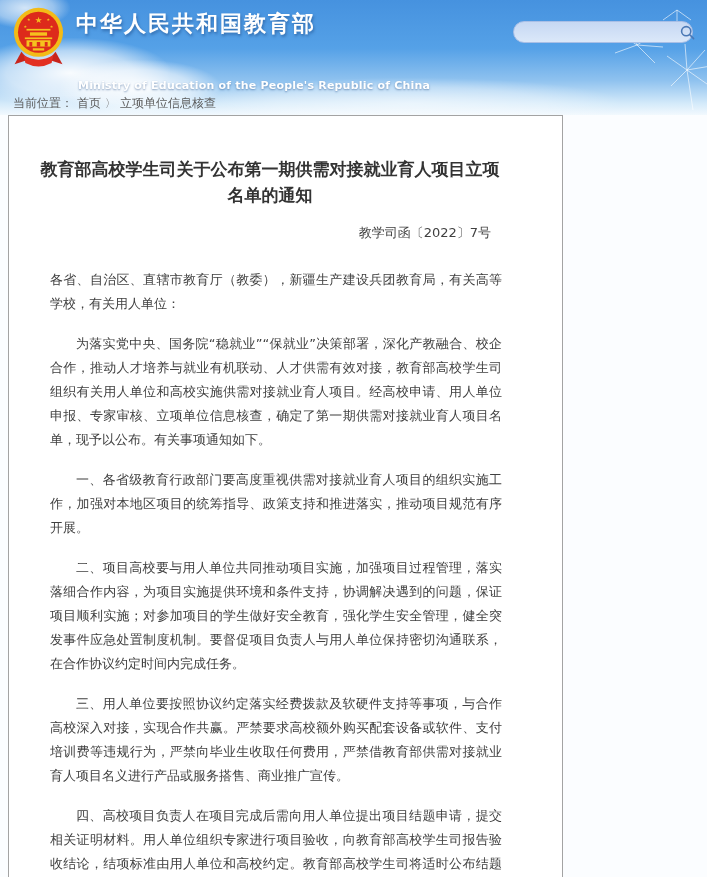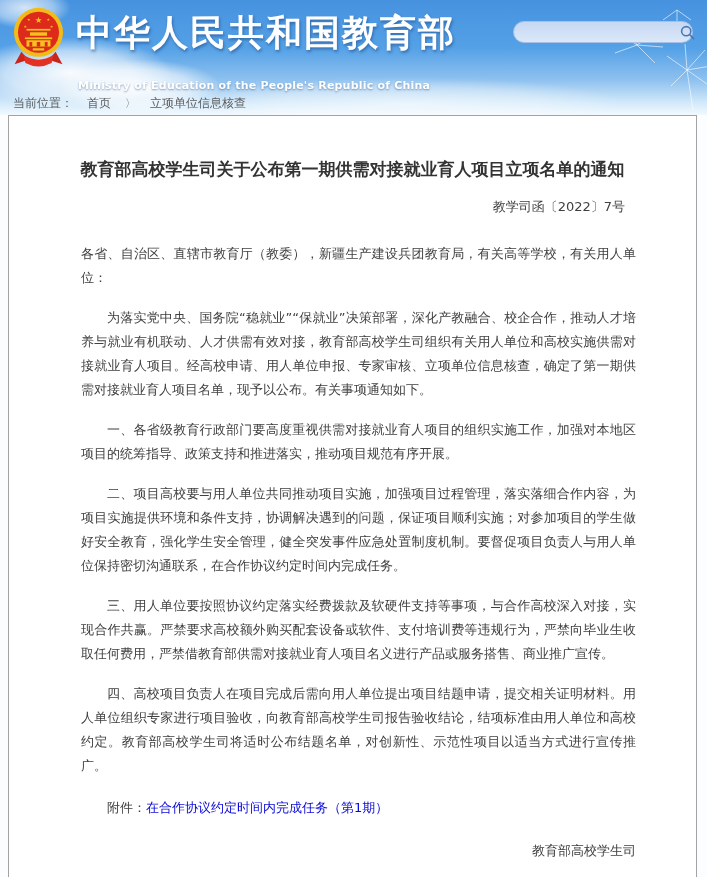--- a/index.html
+++ b/index.html
@@ -20,21 +20,21 @@
   .cloud.c1{left:-30px;top:38px;width:200px;height:70px;}
   .cloud.c2{left:60px;top:60px;width:160px;height:55px;}
   .cloud.c3{left:-20px;top:-12px;width:90px;height:40px;opacity:.8;}
   .cloud.c4{left:200px;top:78px;width:420px;height:50px;opacity:.55;}
   .dandelion{position:absolute;pointer-events:none;}
 
   .emblem{position:absolute;left:10px;top:6px;width:57px;height:64px;}
 
   .site-title{
     position:absolute;left:76px;top:9px;
-    color:#ffffff;font-size:36px;font-weight:bold;letter-spacing:2px;
+    color:#ffffff;font-size:22px;font-weight:bold;letter-spacing:2px;
     text-shadow:1px 2px 3px rgba(25,70,130,.55);white-space:nowrap;
   }
   .site-subtitle{
     position:absolute;left:78px;top:47px;
     color:#ffffff;font-size:11px;font-weight:bold;letter-spacing:.2px;
     text-shadow:0 1px 2px rgba(25,70,130,.5);white-space:nowrap;margin-top:32px;
   }
 
   .search{
     position:absolute;top:21px;right:14px;width:180px;height:22px;box-sizing:border-box;
@@ -45,30 +45,30 @@
   .search input{
     flex:1;height:18px;border:0;outline:0;background:transparent;
     padding:0 4px 0 12px;font-size:12px;color:#33527d;
     font-family:"DejaVu Sans","Liberation Sans",sans-serif;
   }
   .search-btn{width:26px;height:22px;border:0;background:transparent;cursor:pointer;
     display:flex;align-items:center;justify-content:center;padding:0;}
 
   .breadcrumb{
     position:absolute;left:13px;top:95px;font-size:12px;color:#5c5c5c;
-    display:flex;align-items:center;gap:14px;white-space:nowrap;
+    display:flex;align-items:center;gap:4px;white-space:nowrap;
   }
   .breadcrumb a{color:#5c5c5c;text-decoration:none;cursor:pointer;}
   .breadcrumb .sep{color:#777;font-size:11px;}
 
   
   .content{
-    position:absolute;left:8px;top:115px;width:689px;height:762px;box-sizing:border-box;
+    position:absolute;left:8px;top:115px;width:555px;height:762px;box-sizing:border-box;
     background:#ffffff;border:1px solid #a3a3a3;border-bottom:0;
-    padding:40px 60px 0 60px;
+    padding:40px 60px 0 29px;
   }
   .notice-title{
     margin:0 0 16px 0;text-align:center;
     font-size:17px;font-weight:bold;color:#333333;line-height:26px;
   }
   .doc-number{text-align:right;font-size:13px;color:#404040;margin:0 11px 26px 0;}
   .content p{
     margin:0 0 16px 12px;font-size:13px;line-height:24px;color:#404040;text-align:justify;
   }
   p.salutation{text-indent:0;}

